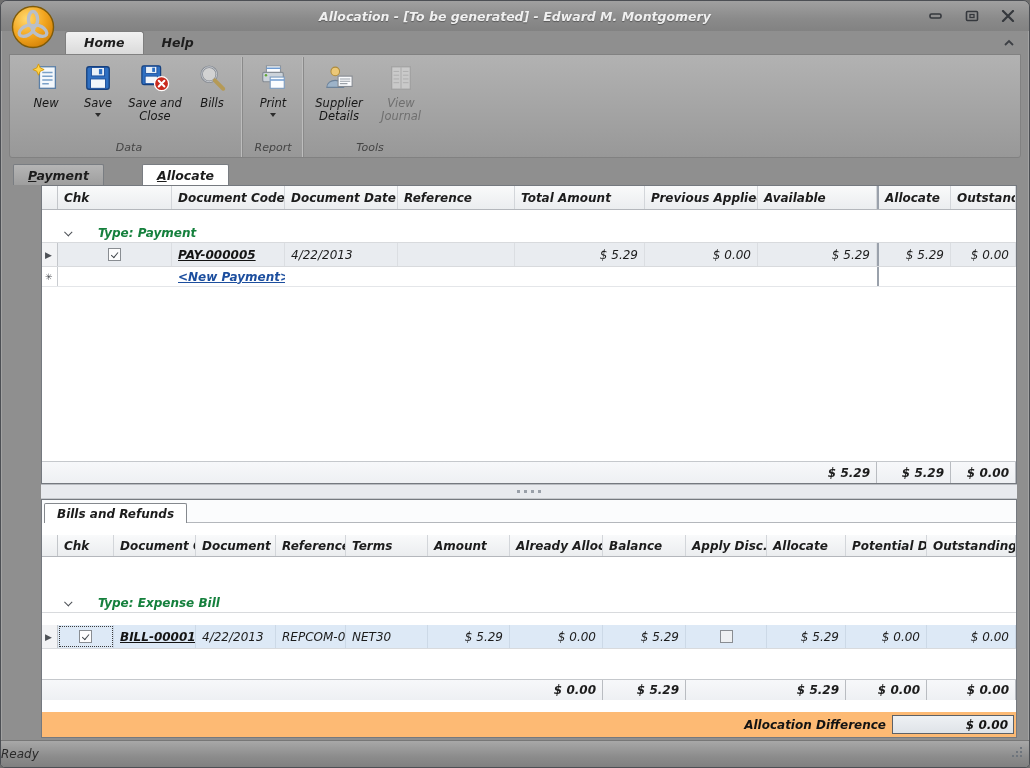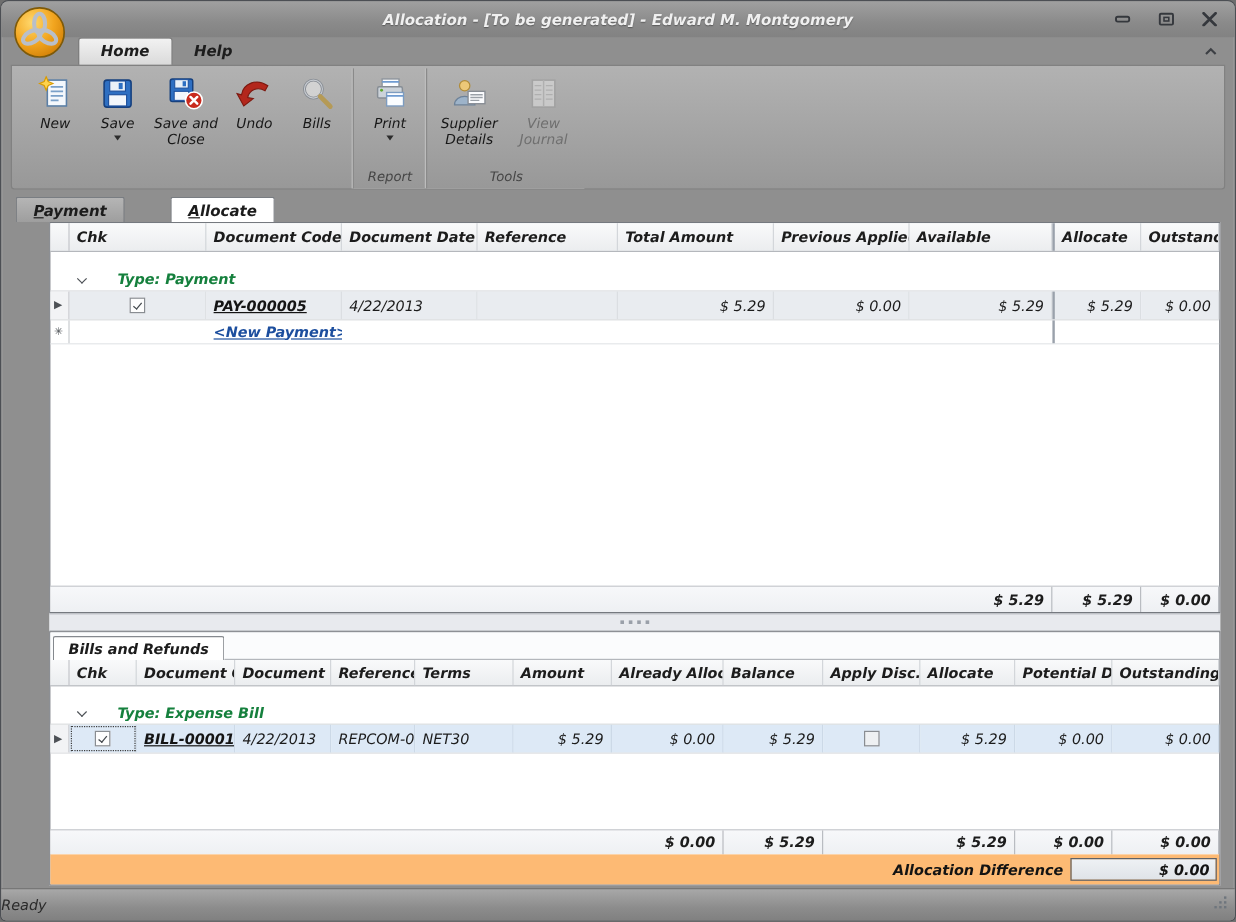--- a/index.html
+++ b/index.html
@@ -83,21 +83,21 @@
   .checkbox.empty { background:#eef0f2; }
   .cellfocus { outline:1px dotted #3c3c3c; outline-offset:-2px; }
   .ck-center { justify-content:center; }
 
   
   .splitter { height:15px; flex:0 0 auto; background:#e8eaee; border-top:1px solid #b9bcc1; border-bottom:1px solid #c6c9cd; display:flex; align-items:center; justify-content:center; }
   .grip-dots { display:flex; gap:4px; }
   .grip-dots i { width:3px; height:3px; background:#9aa0a9; display:block; }
 
   
-  .lower-panel { flex:0 0 212px; display:flex; flex-direction:column; margin-top:0; }
+  .lower-panel { flex:0 0 212px; display:flex; flex-direction:column; margin-top:0;gap:12px; }
   .lp-tabs { height:23px; flex:0 0 auto; display:flex; align-items:flex-end; background:#fbfcfd; }
   .lp-tab { padding:3px 12px 2px; font-size:12px; font-weight:bold; color:#1c1c1c; background:#ffffff;
     border:1px solid #85898e; border-bottom:none; border-radius:2px 2px 0 0; margin-left:2px; position:relative; z-index:2; }
   .lp-tabs .rest { flex:1; border-bottom:1px solid #b4b7bc; height:100%; }
   .lghead { height:22px; }
   .alloc-diff { height:25px; flex:0 0 auto; background:#fdba74; display:flex; align-items:center; justify-content:flex-end; padding:2px 2px 2px 0; }
   .alloc-diff .adlabel { font-size:12px; font-weight:bold; color:#131313; margin-right:6px; }
   .adfield { width:122px; height:19px; border:1px solid #5d6167; background:linear-gradient(#eef1f4,#dfe3e8);
     display:flex; align-items:center; justify-content:flex-end; padding:0 5px; font-size:12px; font-weight:bold; color:#131313; }
 
@@ -199,37 +199,30 @@
                 <rect x="14" y="5" width="3" height="4.5" fill="#2e6fc2"></rect>
                 <rect x="6.5" y="14" width="13" height="8" fill="#f2f6fb" stroke="#1c4f9c" stroke-width="0.9"></rect>
                 <circle cx="24" cy="22" r="7.5" fill="#c92a1d" stroke="#ffffff" stroke-width="1.4"></circle>
                 <path d="M21 19 L27 25 M27 19 L21 25" stroke="#ffffff" stroke-width="2.2" stroke-linecap="round"></path>
               </svg>
           </span>
           <span class="lbl">Save and Close</span>
         </div>
         <div class="rbtn">
           <span class="icon">
-            <svg width="32" height="28" viewBox="0 0 34 30">
-                <path d="M29 8 C19 1 7 6 5.5 16 L1.5 15 L7.5 26 L16 19.5 L11 18.5 C12.5 11.5 20 8.5 26.5 12.5 Z" fill="#b3271c" stroke="#7c1910" stroke-width="1"></path>
-              </svg>
-          </span>
-          <span class="lbl">Undo</span>
-        </div>
-        <div class="rbtn">
-          <span class="icon">
             <svg width="30" height="30" viewBox="0 0 32 32">
                 <circle cx="13" cy="12" r="8" fill="rgba(255,255,255,0.45)" stroke="#878c93" stroke-width="2.6"></circle>
                 <circle cx="13" cy="12" r="8" fill="none" stroke="#c6cad0" stroke-width="1"></circle>
                 <line x1="19" y1="18.5" x2="28" y2="27.5" stroke="#b59a56" stroke-width="4.2" stroke-linecap="round"></line>
               </svg>
           </span>
           <span class="lbl">Bills</span>
         </div>
       </div>
+      <div class="rgroup-label">Data</div>
     </div>
 
     <div class="rgroup">
       <div class="rgroup-buttons">
         <div class="rbtn">
           <span class="icon">
             <svg width="30" height="30" viewBox="0 0 32 32">
                 <rect x="9" y="3" width="15" height="8" fill="#fbfdff" stroke="#8d949c" stroke-width="1.2"></rect>
                 <line x1="9" y1="5.5" x2="24" y2="5.5" stroke="#6f9bd1" stroke-width="1.6"></line>
                 <rect x="5" y="10" width="22" height="10" rx="1.5" fill="#ccd3da" stroke="#868d95" stroke-width="1.3"></rect>

